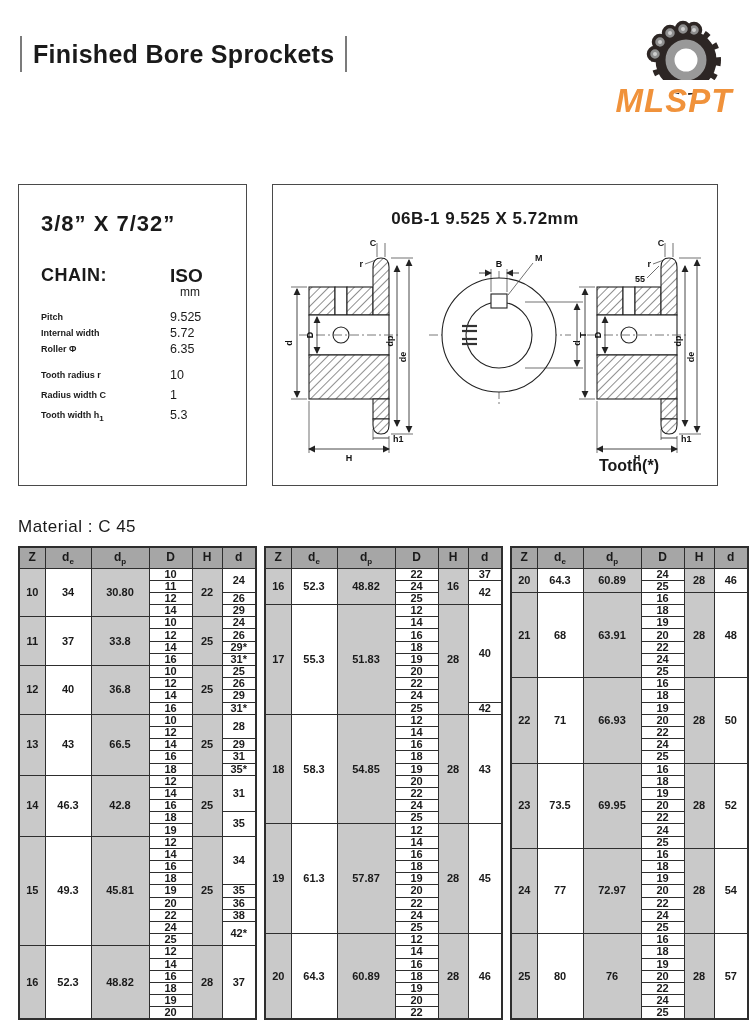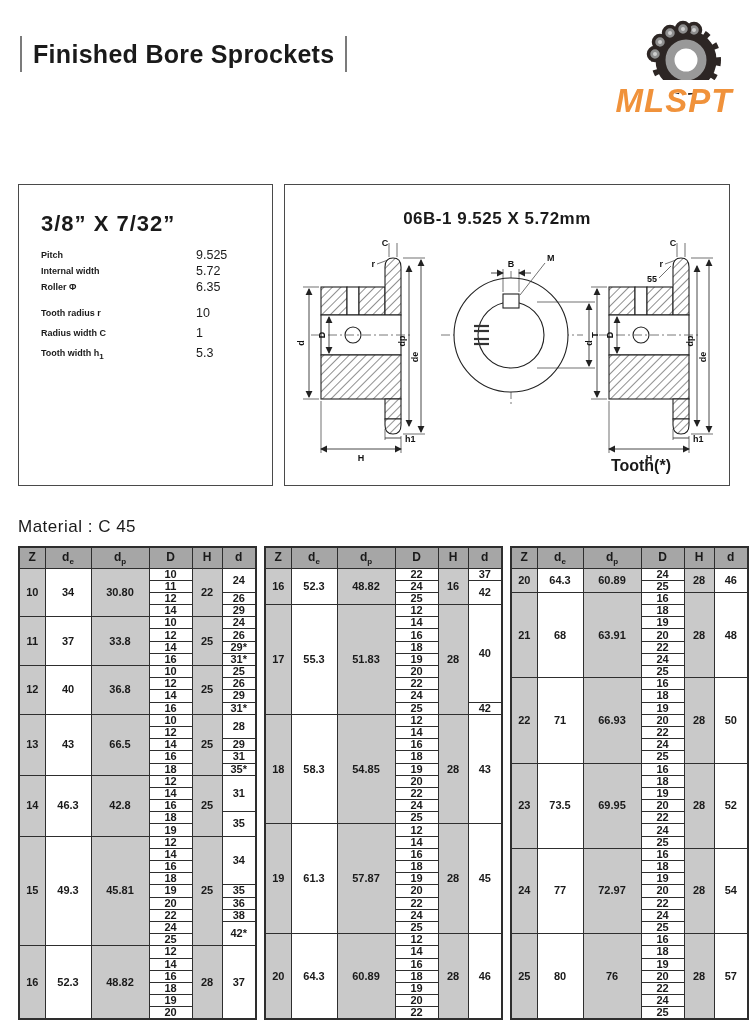--- a/index.html
+++ b/index.html
@@ -16,35 +16,35 @@
   
   .page-header{position:absolute;left:20px;top:36px;display:flex;align-items:center;gap:11px}
   .vbar{width:2px;height:36px;background:#7b7b7b}
   .page-title{font-size:25px;font-weight:bold;letter-spacing:.3px;white-space:nowrap}
   .logo{position:absolute;right:6px;top:16px;width:140px;height:106px}
   .logo-text{font-family:"Liberation Sans",sans-serif;font-style:italic;font-weight:bold;
              font-size:33px;fill:var(--accent);letter-spacing:1px}
 
   
   .box{position:absolute;border:1px solid #4a4a4a;background:#fff}
-  .spec-box{left:18px;top:184px;width:255px;height:302px;padding:20px 22px 0 22px}
+  .spec-box{left:18px;top:184px;width:229px;height:302px;padding:20px 22px 0 22px}
   .size-title{font-size:22px;font-weight:bold;letter-spacing:1px;margin-top:6px}
   .sec-head{display:flex;margin-top:28px;align-items:flex-start}
   .sec-label{font-size:18px;font-weight:bold;letter-spacing:.5px}
   .iso-wrap{margin-left:auto;width:54px}
   .iso{display:block;font-size:19px;font-weight:bold}
   .mm{display:block;font-size:12px;padding-left:10px;margin-top:-2px}
   .spec-rows{margin-top:10px}
   .srow{display:flex;font-size:12.5px;line-height:16px}
   .srow .lbl{white-space:nowrap}
   .srow .val{margin-left:auto;width:54px;text-align:left}
   .sec-head2{font-size:18px;font-weight:bold;letter-spacing:.5px;margin-top:26px}
   sub{font-size:8px}
 
-  .draw-box{left:284px;top:184px;width:446px;height:302px}
+  .draw-box{left:272px;top:184px;width:446px;height:302px}
   .draw-title{position:absolute;left:0;right:20px;top:24px;text-align:center;
               font-size:17px;font-weight:bold;letter-spacing:.5px}
   .draw-svg{position:absolute;left:4px;top:50px;width:436px;height:244px}
   .type-label{position:absolute;right:58px;bottom:10px;font-size:16px;font-weight:bold}
 
   
   .hatch{fill:url(#hatchpat);stroke:var(--draw-line);stroke-width:1.1}
   .whitebox{fill:#fff;stroke:var(--draw-line);stroke-width:1.1}
   .cl{stroke:#555;stroke-width:.8;stroke-dasharray:9 3 2 3;fill:none}
   .dim{stroke:#333;stroke-width:.9;fill:none}
@@ -92,20 +92,27 @@
         <circle cx="51" cy="38" r="2"></circle>
     </g>
     <rect x="0" y="64" width="140" height="13" fill="#fff"></rect>
   </g>
   <text x="70" y="96" text-anchor="middle" class="logo-text">MLSPT</text>
 </svg>
 
 <div class="box spec-box">
   <div class="size-title">3/8” X 7/32”</div>
 
+  <div class="sec-head">
+    <span class="sec-label">CHAIN:</span>
+    <span class="iso-wrap">
+      <span class="iso">ISO</span>
+      <span class="mm">mm</span>
+    </span>
+  </div>
 
   <div class="spec-rows">
     <div class="srow">
       <span class="lbl">Pitch</span>
       <span class="val">9.525</span>
     </div>
     <div class="srow">
       <span class="lbl">Internal width</span>
       <span class="val">5.72</span>
     </div>

